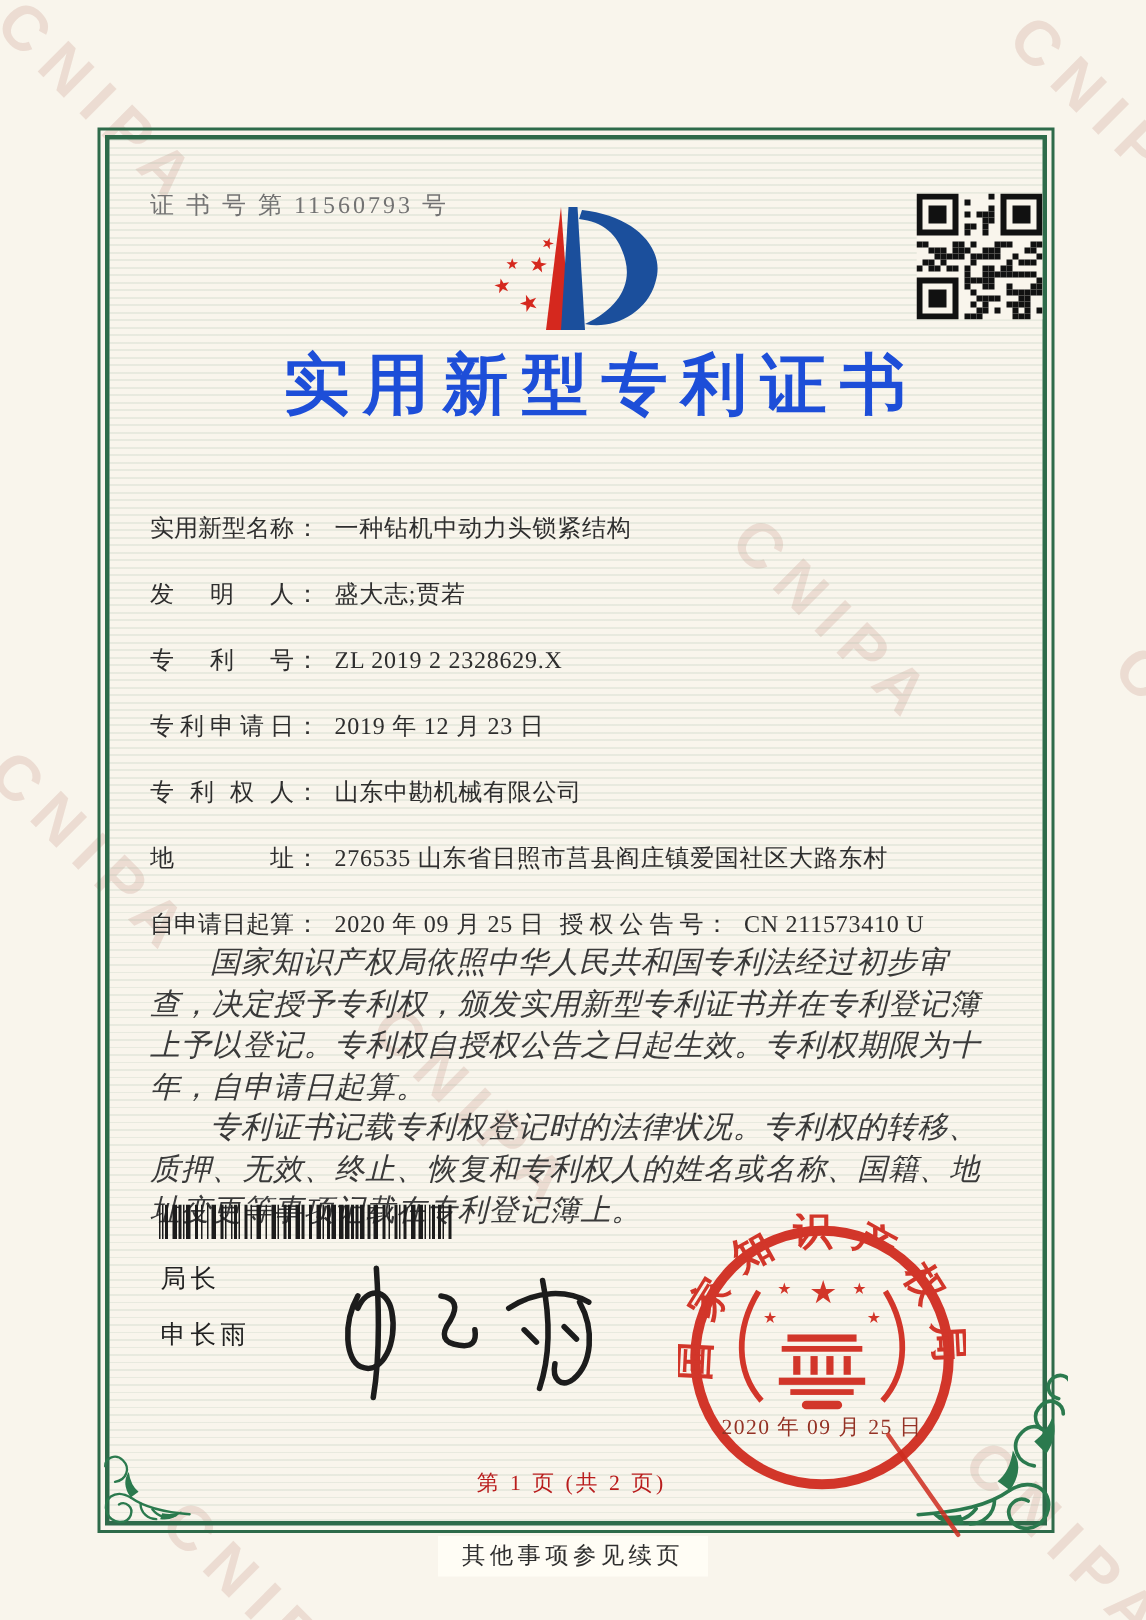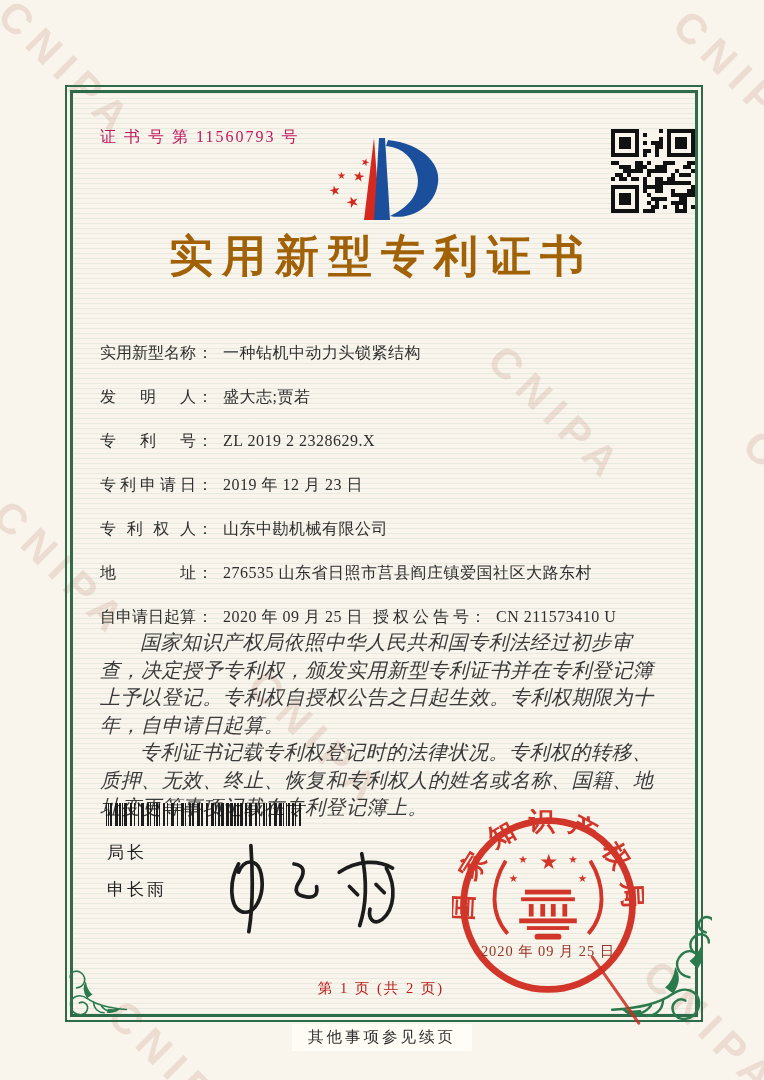--- a/index.html
+++ b/index.html
@@ -9,23 +9,23 @@
   .wm{position:absolute;font-family:"Liberation Sans","DejaVu Sans",sans-serif;font-weight:bold;
       font-size:42px;letter-spacing:9px;color:rgba(209,170,158,0.33);transform:rotate(45deg);
       white-space:nowrap;z-index:1;user-select:none;}
   
   .panel-outer{position:absolute;left:65px;top:85px;width:628px;height:927px;
                border:2px solid #2e6b4a;padding:3px;z-index:2;}
   .panel-inner{width:100%;height:100%;box-sizing:border-box;border:3px solid #2e6b4a;
                background:repeating-linear-gradient(0deg,rgba(148,178,156,0.17) 0 1px,rgba(0,0,0,0) 1px 5px);}
   .content{position:absolute;inset:0;z-index:3;}
   .abs{position:absolute;}
-  .cert-no{left:100px;top:127px;font-size:16px;letter-spacing:2px;color:#be185d;}
+  .cert-no{left:100px;top:127px;font-size:16px;letter-spacing:2px;color:#737373;}
   .title{left:65px;top:227px;width:632px;text-align:center;font-size:44px;font-weight:bold;
-         letter-spacing:9px;color:#a16207;}
+         letter-spacing:9px;color:#1d4ed8;padding-left:20px;}
   .fields{left:100px;top:331px;width:575px;font-size:16px;color:#2e2e2e;}
   .frow{display:flex;height:44px;align-items:center;line-height:22px;}
   .flabel{display:inline-block;width:96px;text-align:justify;text-align-last:justify;}
   .fcolon{margin:0 10px 0 1px;}
   .fvalue{letter-spacing:0.5px;}
   .pair2{display:flex;margin-left:10px;}
   .paras{left:100px;top:629px;width:568px;font-size:20px;line-height:27.5px;color:#3a3a3a;
          font-style:italic;}
   .paras p{margin:0;text-indent:2em;letter-spacing:0.5px;}
   .director{left:107px;top:841px;font-size:17px;letter-spacing:3px;color:#222;}

